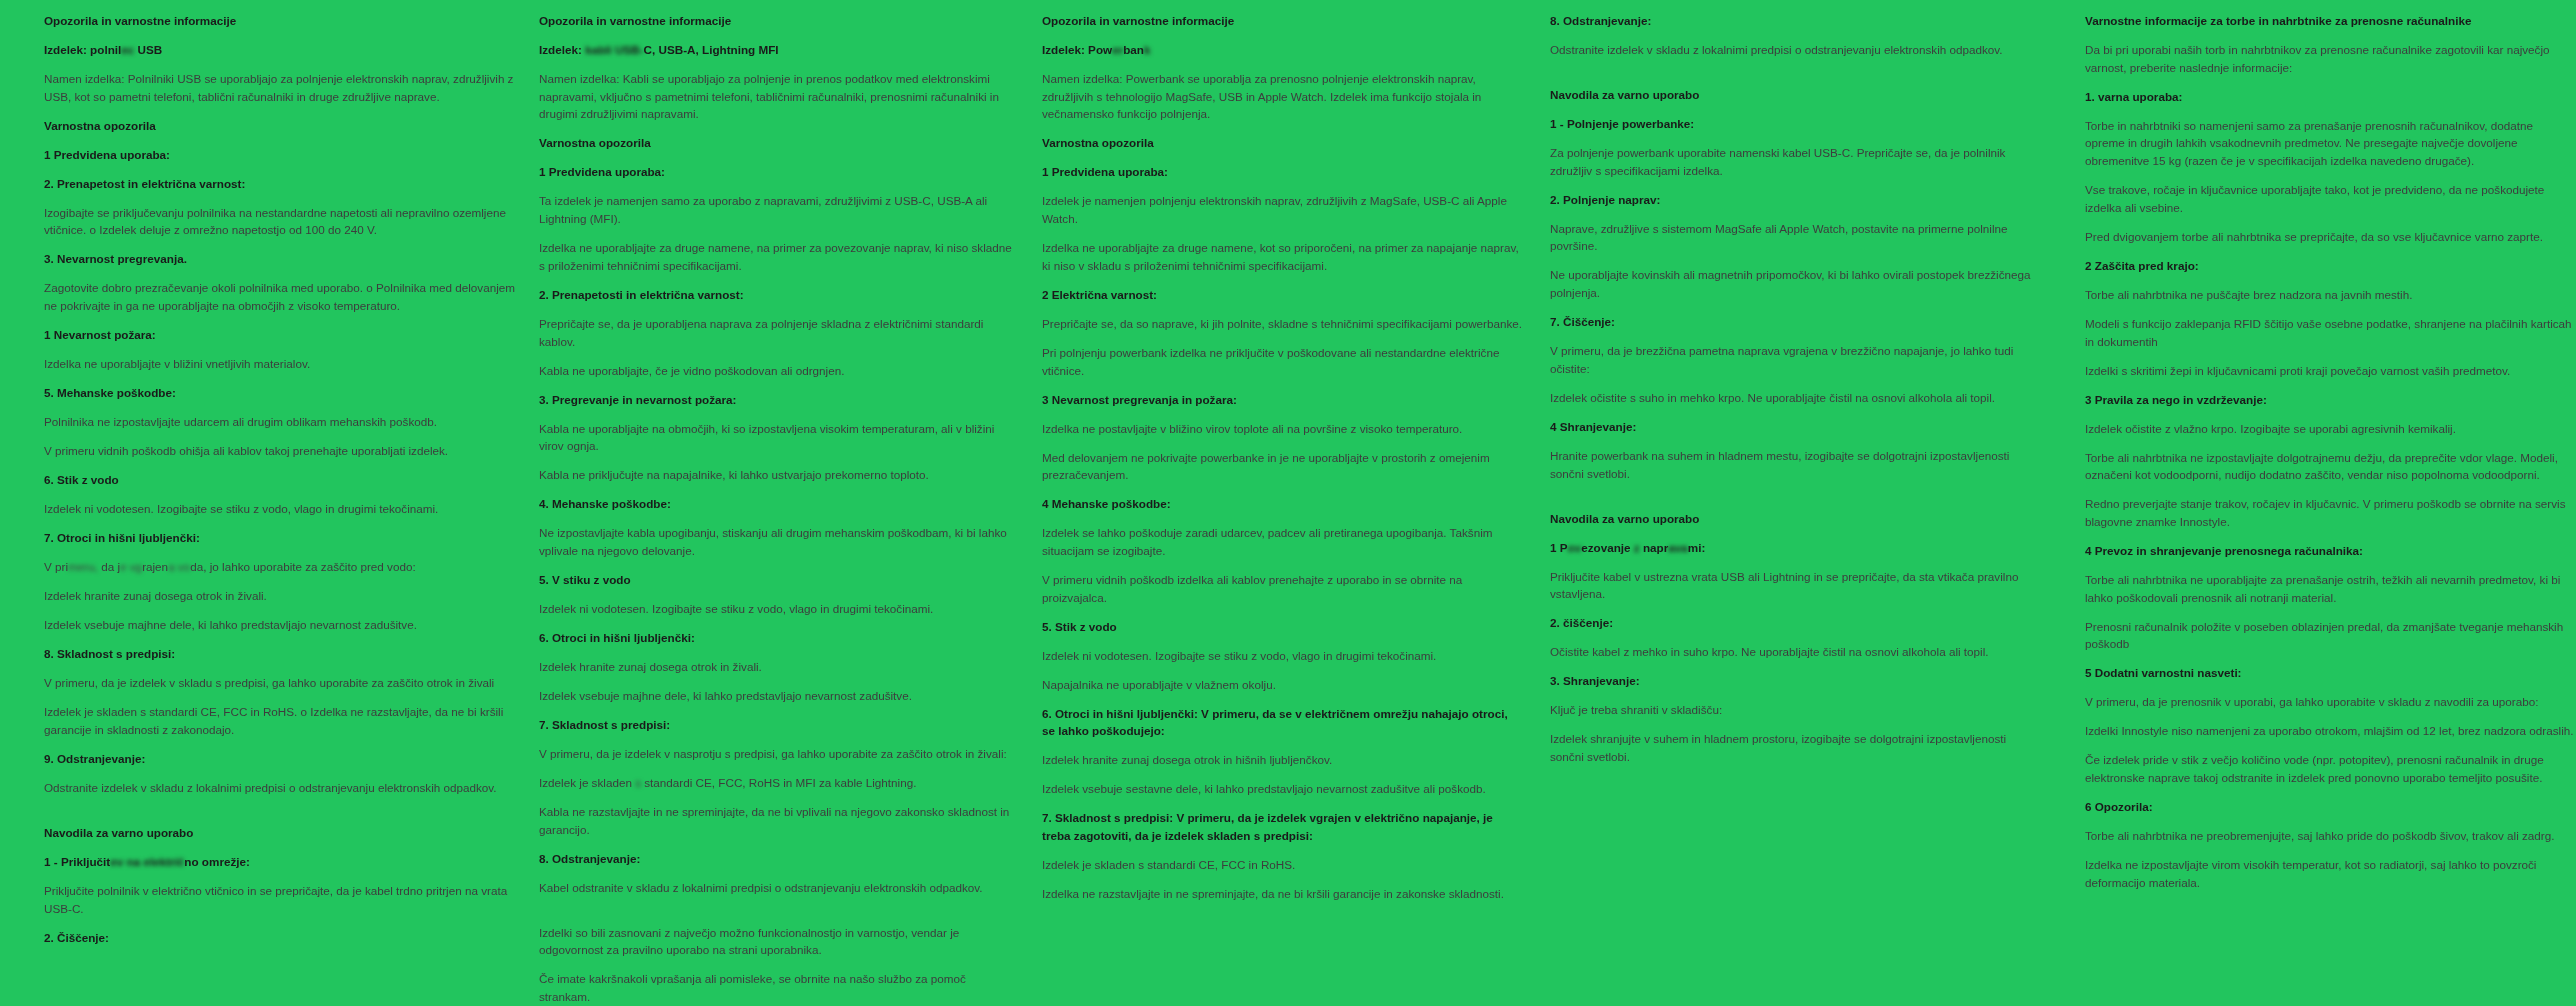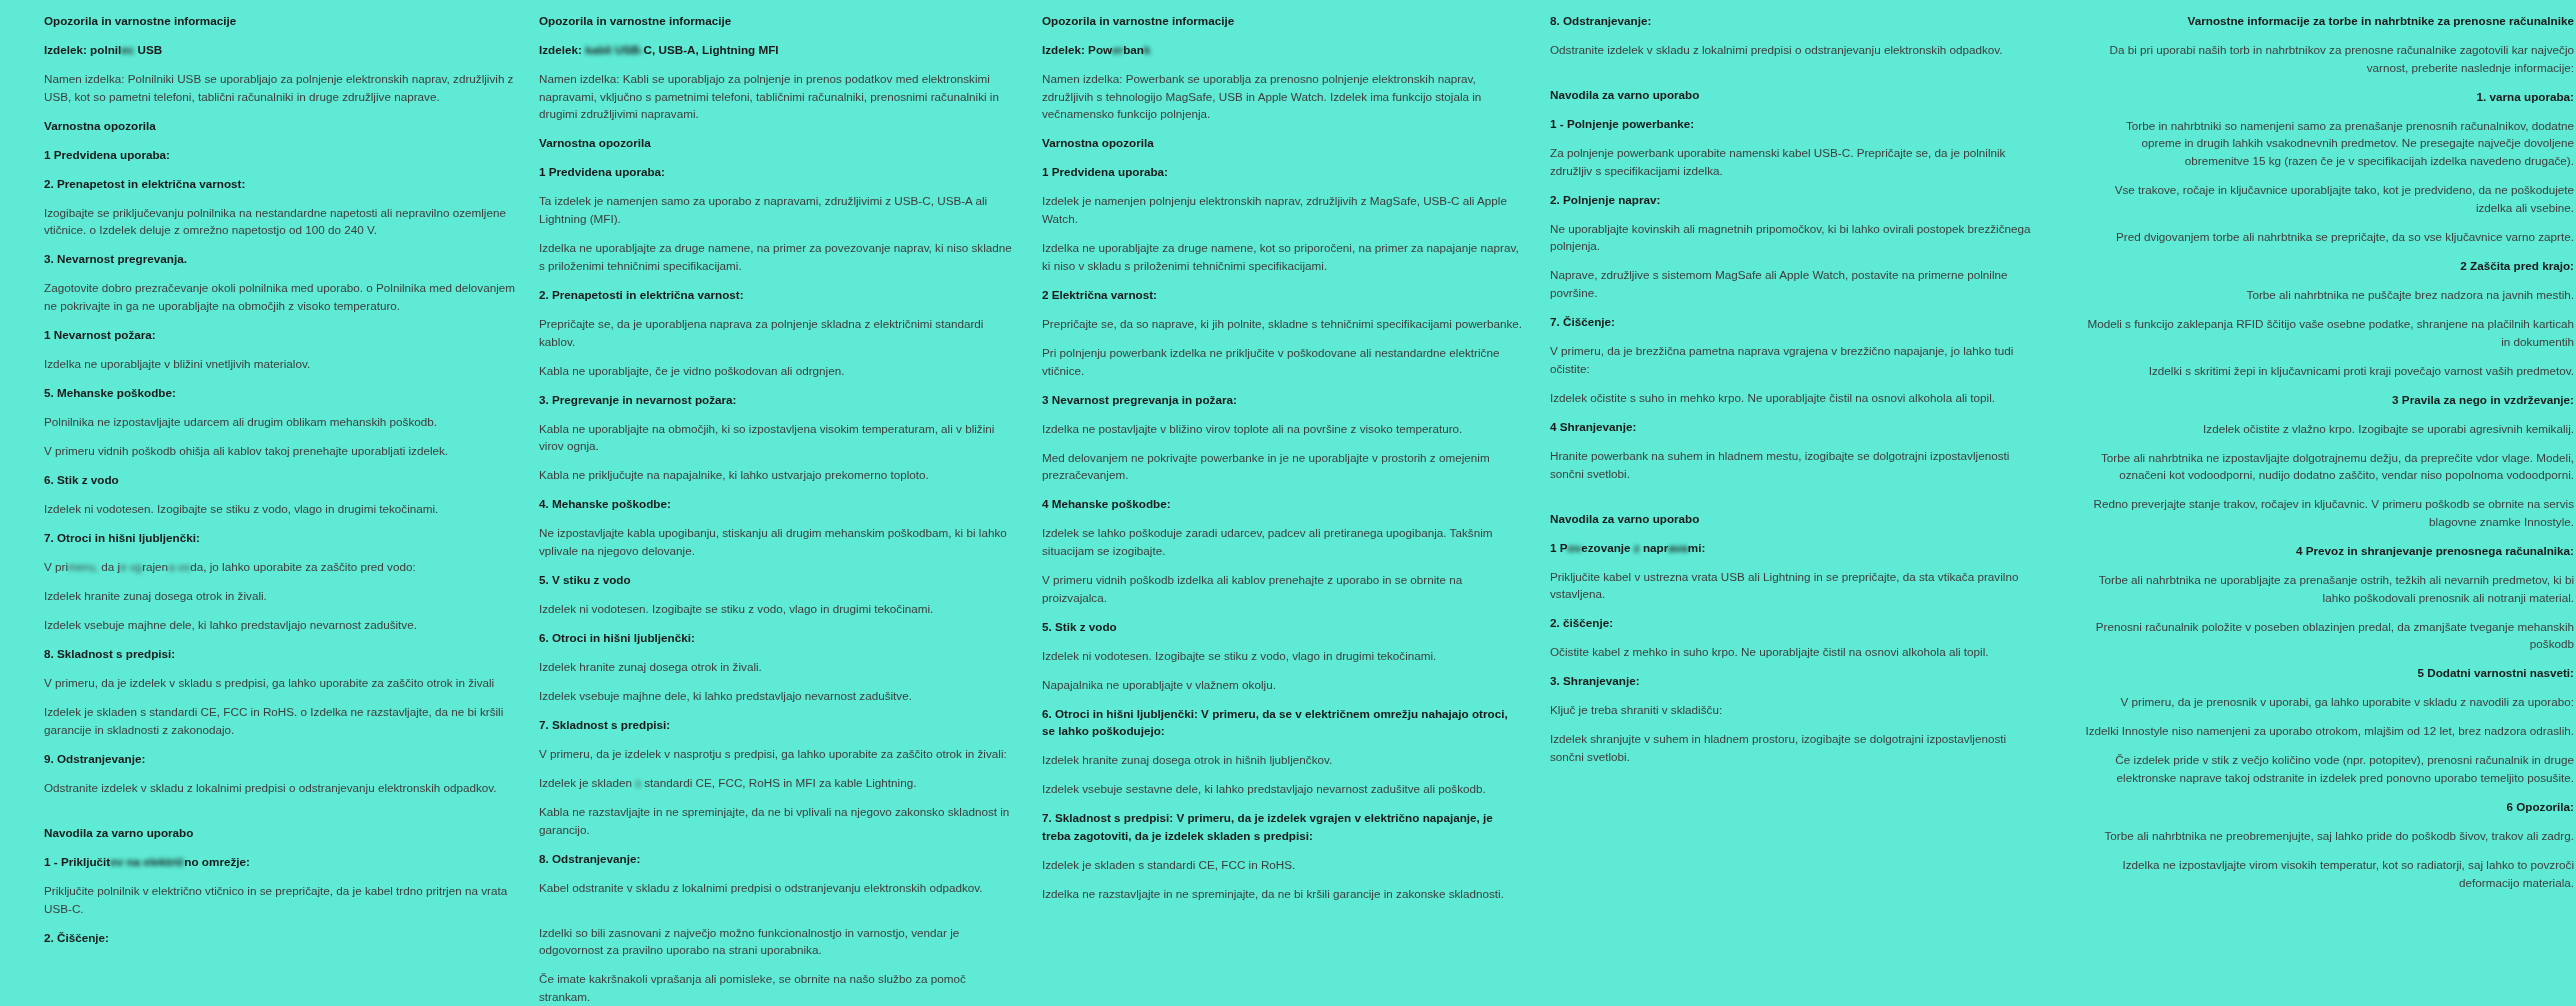--- a/index.html
+++ b/index.html
@@ -1,28 +1,28 @@
 <!DOCTYPE html>
 <html style="font-size:13px"><head>
 <meta charset="utf-8">
 <style>
   html, body { margin:0; padding:0; background:#ffffff; }
   .page {
     position:relative;
     width:2576px; height:1006px;
-    background:#5eead4;
+    background:#22c55e;
     font-family:"Liberation Sans", sans-serif;
     overflow:hidden;
   }
   .col { position:absolute; top:12px; width:481px; }
   .col[data-name="column-1"]{ left:44px; }
   .col[data-name="column-2"]{ left:539px; }
   .col[data-name="column-3"]{ left:1042px; }
   .col[data-name="column-4"]{ left:1550px; width:493px; }
-  .col[data-name="column-5"]{ left:2085px; width:489px;text-align:right; }
+  .col[data-name="column-5"]{ left:2085px; width:489px; }
   .para, .hd { margin:0 0 11.3px 0; font-size:11.7px; line-height:17.7px; }
   .para { color:#3d3d3d; font-weight:normal; }
   .hd   { color:#1a1a1a; font-weight:bold; }
   .spacer { height:16px; }
   .blur { filter:blur(2.1px); }
 </style>
 </head>
 <body>
 
 <div class="page" data-name="document-page" id="page">
@@ -118,22 +118,22 @@
       <p class="para" data-name="paragraph"><span data-name="text-segment">Izdelka ne razstavljajte in ne spreminjajte, da ne bi kršili garancije in zakonske skladnosti.</span></p>
     </div>
     <div class="col" data-name="column-4">
       <p class="hd" data-name="section-heading"><span data-name="text-segment">8. Odstranjevanje:</span></p>
       <p class="para" data-name="paragraph"><span data-name="text-segment">Odstranite izdelek v skladu z lokalnimi predpisi o odstranjevanju elektronskih odpadkov.</span></p>
       <div class="spacer" data-name="vertical-spacer"></div>
       <p class="hd" data-name="section-title"><span data-name="text-segment">Navodila za varno uporabo</span></p>
       <p class="hd" data-name="section-heading"><span data-name="text-segment">1 - Polnjenje powerbanke:</span></p>
       <p class="para" data-name="paragraph"><span data-name="text-segment">Za polnjenje powerbank uporabite namenski kabel USB-C. Prepričajte se, da je polnilnik združljiv s specifikacijami izdelka.</span></p>
       <p class="hd" data-name="section-heading"><span data-name="text-segment">2. Polnjenje naprav:</span></p>
+      <p class="para" data-name="paragraph"><span data-name="text-segment">Naprave, združljive s sistemom MagSafe ali Apple Watch, postavite na primerne polnilne površine.</span></p>
       <p class="para" data-name="paragraph"><span data-name="text-segment">Ne uporabljajte kovinskih ali magnetnih pripomočkov, ki bi lahko ovirali postopek brezžičnega polnjenja.</span></p>
-      <p class="para" data-name="paragraph"><span data-name="text-segment">Naprave, združljive s sistemom MagSafe ali Apple Watch, postavite na primerne polnilne površine.</span></p>
       <p class="hd" data-name="section-heading"><span data-name="text-segment">7. Čiščenje:</span></p>
       <p class="para" data-name="paragraph"><span data-name="text-segment">V primeru, da je brezžična pametna naprava vgrajena v brezžično napajanje, jo lahko tudi očistite:</span></p>
       <p class="para" data-name="paragraph"><span data-name="text-segment">Izdelek očistite s suho in mehko krpo. Ne uporabljajte čistil na osnovi alkohola ali topil.</span></p>
       <p class="hd" data-name="section-heading"><span data-name="text-segment">4 Shranjevanje:</span></p>
       <p class="para" data-name="paragraph"><span data-name="text-segment">Hranite powerbank na suhem in hladnem mestu, izogibajte se dolgotrajni izpostavljenosti sončni svetlobi.</span></p>
       <div class="spacer" data-name="vertical-spacer"></div>
       <p class="hd" data-name="section-title"><span data-name="text-segment">Navodila za varno uporabo</span></p>
       <p class="hd" data-name="section-heading"><span data-name="text-segment">1 P</span><span class="blur" data-name="blurred-text-segment">ov</span><span data-name="text-segment">ezovanje </span><span class="blur" data-name="blurred-text-segment">z</span><span data-name="text-segment"> napr</span><span class="blur" data-name="blurred-text-segment">ava</span><span data-name="text-segment">mi:</span></p>
       <p class="para" data-name="paragraph"><span data-name="text-segment">Priključite kabel v ustrezna vrata USB ali Lightning in se prepričajte, da sta vtikača pravilno vstavljena.</span></p>
       <p class="hd" data-name="section-heading"><span data-name="text-segment">2. čiščenje:</span></p>

